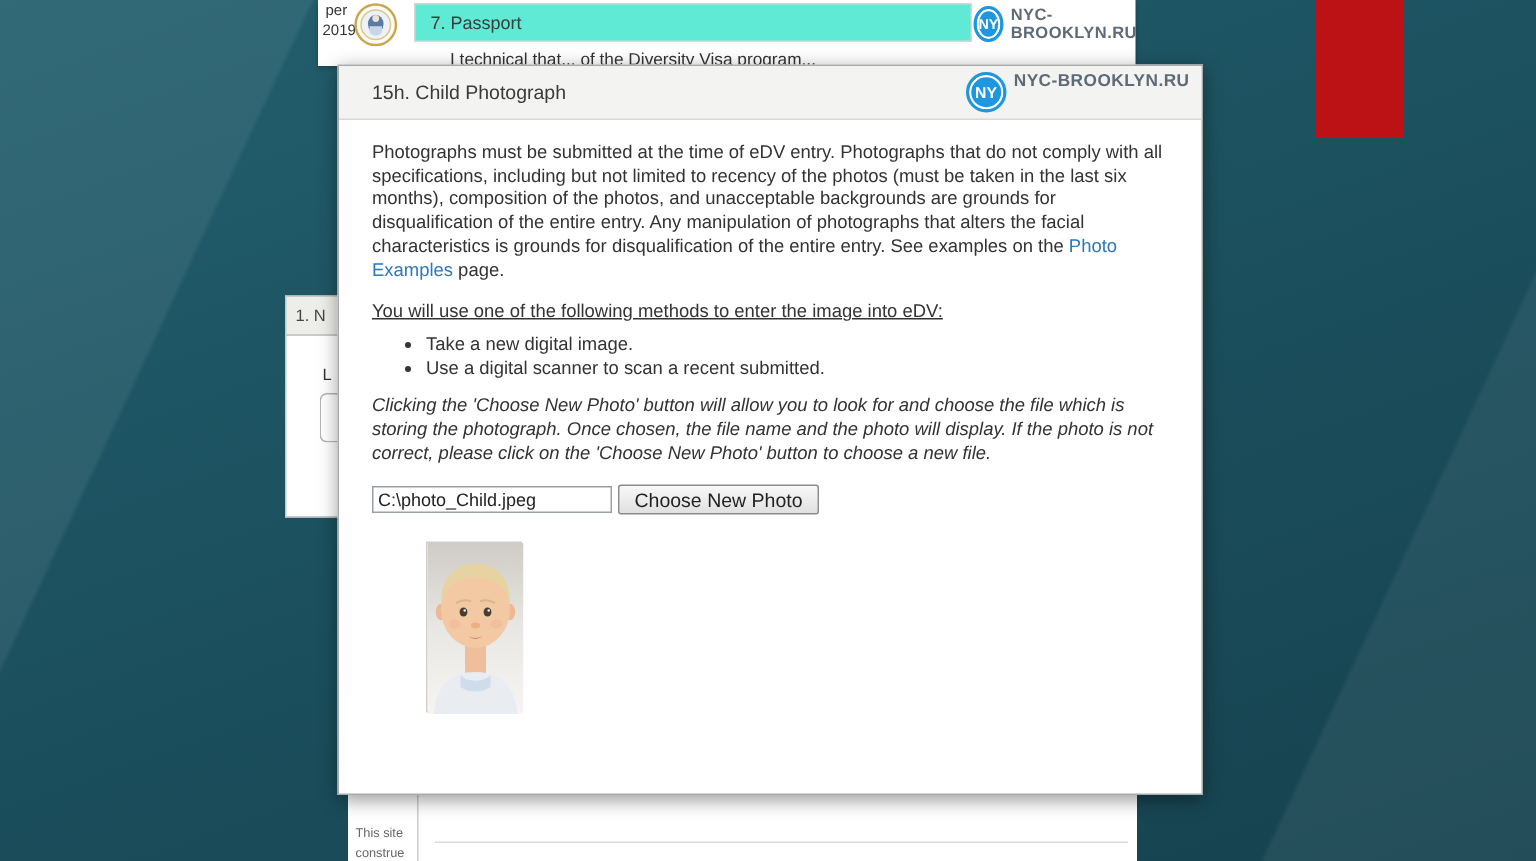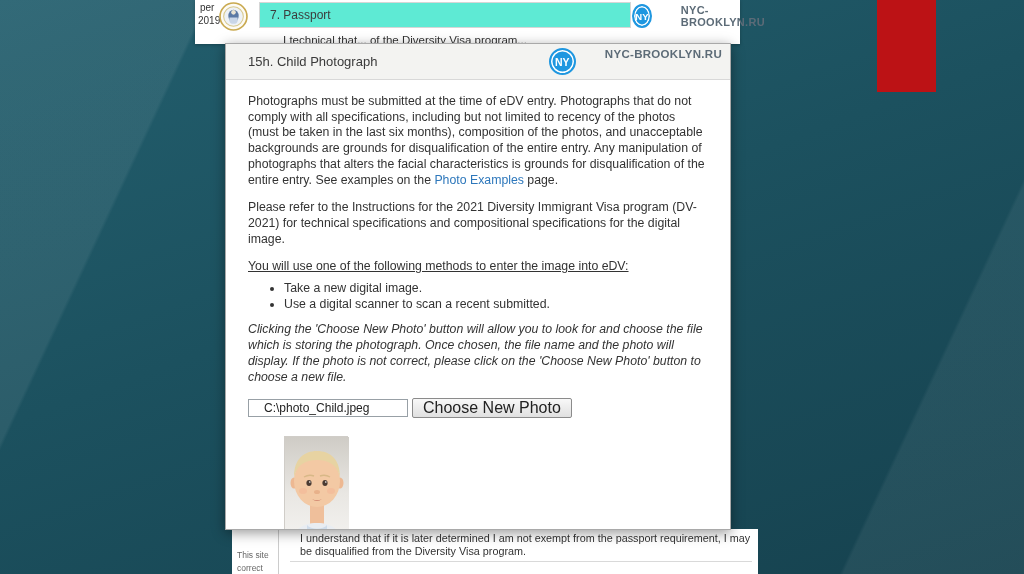--- a/index.html
+++ b/index.html
@@ -10,62 +10,62 @@
     position:relative; width:1024px; height:574px; overflow:hidden;
     background:
       linear-gradient(115deg, rgba(255,255,255,0.07) 0%, rgba(255,255,255,0.07) 16%, rgba(255,255,255,0) 16.3%),
       linear-gradient(295deg, rgba(255,255,255,0.06) 0%, rgba(255,255,255,0.06) 14%, rgba(255,255,255,0) 14.3%),
       linear-gradient(160deg, #235f6e 0%, #1c515f 45%, #16424f 100%);
   }
 
   .red-block { position:absolute; left:877px; top:0; width:59px; height:92px; background:#bc1215; }
 
   
-  .sheet-top { position:absolute; left:195px; top:0; width:545px; height:44px; background:#fff; z-index:2; box-shadow:0 1px 3px rgba(0,0,0,0.25); }
+  .sheet-top { position:absolute; left:212px; top:0; width:545px; height:44px; background:#fff; z-index:2; box-shadow:0 1px 3px rgba(0,0,0,0.25); }
   .frag-small { position:absolute; font-size:10px; color:#333; }
   .seal { position:absolute; left:24px; top:2px; width:29px; height:29px; }
   .passport-bar { position:absolute; left:64px; top:2px; width:372px; height:26px; background:#5eead4; border:1px solid #d6d6d6; display:flex; align-items:center; padding-left:10px; font-size:12px; color:#3c3c3c; }
   .brand-group { display:flex; align-items:flex-start; gap:5px; }
   .brand-top { position:absolute; left:437px; top:4px; }
   .ny-circle { border-radius:50%; background:#1f97e0; border:2px solid #1f97e0; box-shadow:inset 0 0 0 1.5px #fff; color:#fff; font-weight:bold; display:flex; align-items:center; justify-content:center; }
   .ny-sm { width:24px; height:24px; font-size:9.5px; }
   .ny-lg { width:27px; height:27px; font-size:10.5px; }
-  .brand-text { font-weight:bold; color:#5c6b77; letter-spacing:0.3px;margin-left:24px; }
+  .brand-text { font-weight:bold; color:#5c6b77; letter-spacing:0.3px; }
   .bt-sm { font-size:11px; }
   .bt-lg { font-size:11.5px; }
   .clipped-line { position:absolute; left:88px; top:34px; width:450px; height:10px; overflow:hidden; font-size:11.5px; line-height:13px; color:#333; }
 
   
   .panel-left { position:absolute; left:190px; top:197px; width:38px; height:148px; z-index:1; }
   .panel-left .tab { height:26px; background:#ededea; border:1px solid #c9c9c9; border-bottom:none; font-size:11px; color:#444; display:flex; align-items:center; padding-left:6px; }
   .panel-left .panel-body { position:relative; height:122px; background:#fff; border:1px solid #c9c9c9; }
   .panel-left .lbl { position:absolute; left:24px; top:20px; font-size:11px; color:#333; }
   .panel-left .input-frag { position:absolute; left:22px; top:38px; width:30px; height:33px; background:#fff; border:1px solid #b5b5b5; border-radius:5px 0 0 5px; border-right:none; }
 
   
   .sheet-bottom { position:absolute; left:232px; top:529px; width:526px; height:45px; background:#fff; z-index:1; }
   .sheet-bottom .sidebar-note { position:absolute; left:5px; top:20px; width:40px; font-size:8.5px; line-height:13px; color:#666; }
   .sheet-bottom .vline { position:absolute; left:46px; top:0; width:1px; height:45px; background:#cccccc; }
   .sheet-bottom .para { position:absolute; left:68px; top:3px; width:460px; font-size:10.8px; line-height:12.5px; color:#333; }
   .sheet-bottom .hline { position:absolute; left:58px; top:32px; width:462px; height:1px; background:#d9d9d9; }
 
   
-  .dialog { position:absolute; left:225px; top:43px; width:506px; height:487px; background:#fff; border:1px solid #a9a9a9; box-shadow:0 3px 12px rgba(0,0,0,0.4); z-index:3; overflow:hidden; }
+  .dialog { position:absolute; left:225px; top:43px; width:577px; height:487px; background:#fff; border:1px solid #a9a9a9; box-shadow:0 3px 12px rgba(0,0,0,0.4); z-index:3; overflow:hidden; }
   .dlg-header { height:36px; background:#f3f3f1; border-bottom:1px solid #d8d8d8; display:flex; align-items:center; padding:0 8px 0 22px; }
   .dlg-title { flex:1; font-size:13px; color:#3a3a3a; }
   .dlg-body { padding:14px 22px 0 22px; font-size:12.3px; line-height:15.7px; color:#333; }
   .dlg-body p.block { margin-bottom:12px; }
   .dlg-body p.tight { margin-bottom:6px;text-decoration:underline; }
   a.inline-link { color:#2d77bb; text-decoration:none; cursor:pointer; }
   ul.methods { margin:0 0 10px 0; padding-left:36px; list-style:disc; }
   .bold-link { display:inline-block; margin:4px 0 9px 0; font-weight:bold; font-size:12.4px; color:#2d77bb; text-decoration:none; cursor:pointer; }
   .italic-note { font-style:italic; margin-bottom:13px; }
   .file-row { display:flex; align-items:center; gap:4px; margin-bottom:18px; }
-  .file-input { width:160px; height:18px; border:1px solid #98a0a6; padding:1px 15px; font-size:12px; color:#222; font-family:"Liberation Sans", sans-serif; }
-  .choose-btn { height:20px; padding:0 10px; font-size:16px; color:#222; background:linear-gradient(#f8f8f8, #e0e0e0); border:1px solid #8b8b8b; border-radius:2px; cursor:pointer; font-family:"Liberation Sans", sans-serif; }
+  .file-input { width:160px; height:18px; border:1px solid #98a0a6; padding:1px 3px; font-size:12px; color:#222; font-family:"Liberation Sans", sans-serif; }
+  .choose-btn { height:20px; padding:0 10px; font-size:13px; color:#222; background:linear-gradient(#f8f8f8, #e0e0e0); border:1px solid #8b8b8b; border-radius:2px; cursor:pointer; font-family:"Liberation Sans", sans-serif; }
   .photo-frame { margin-left:36px; width:64px; height:114px; border:1px solid #d0cdc8; }
   .photo-frame svg { display:block; }
 </style>
 </head>
 <body>
 
 <div class="stage">
 
   <div class="red-block"></div>
 
@@ -84,44 +84,51 @@
     <div class="passport-bar">
       <span>7. Passport</span>
     </div>
     <div class="brand-group brand-top">
       <div class="ny-circle ny-sm">NY</div>
       <div class="brand-text bt-sm">NYC-BROOKLYN.RU</div>
     </div>
     <div class="clipped-line">I technical that... of the Diversity Visa program...</div>
   </div>
 
+  <div class="panel-left">
+    <div class="tab">
+      <span>1. N</span>
+    </div>
+    <div class="panel-body">
+      <div class="lbl">L</div>
+      <div class="input-frag"></div>
+    </div>
+  </div>
 
   <div class="sheet-bottom">
     <div class="sidebar-note">
       <div>This site</div>
-      <div>correct</div>
+      <div>construe</div>
     </div>
     <div class="vline"></div>
-    <div class="para">I understand that if it is later determined I am not exempt from the passport requirement, I may be disqualified from the Diversity Visa program.</div>
     <div class="hline"></div>
   </div>
 
   <div class="dialog">
     <div class="dlg-header">
       <div class="dlg-title">15h. Child Photograph</div>
       <div class="brand-group">
         <div class="ny-circle ny-lg">NY</div>
         <div class="brand-text bt-lg">NYC-BROOKLYN.RU</div>
       </div>
     </div>
 
     <div class="dlg-body">
       <p class="block"><span>Photographs must be submitted at the time of eDV entry. Photographs that do not comply with all specifications, including but not limited to recency of the photos (must be taken in the last six months), composition of the photos, and unacceptable backgrounds are grounds for disqualification of the entire entry. Any manipulation of photographs that alters the facial characteristics is grounds for disqualification of the entire entry. See examples on the </span><a class="inline-link">Photo Examples</a><span> page.</span></p>
 
-      <p class="block">Please refer to the Instructions for the 2021 Diversity Immigrant Visa program (DV-2021) for technical specifications and compositional specifications for the digital image.</p>
 
       <p class="tight">You will use one of the following methods to enter the image into eDV:</p>
 
       <ul class="methods">
         <li>Take a new digital image.</li>
         <li>Use a digital scanner to scan a recent submitted.</li>
       </ul>
 
 
       <p class="italic-note">Clicking the 'Choose New Photo' button will allow you to look for and choose the file which is storing the photograph. Once chosen, the file name and the photo will display. If the photo is not correct, please click on the 'Choose New Photo' button to choose a new file.</p>

